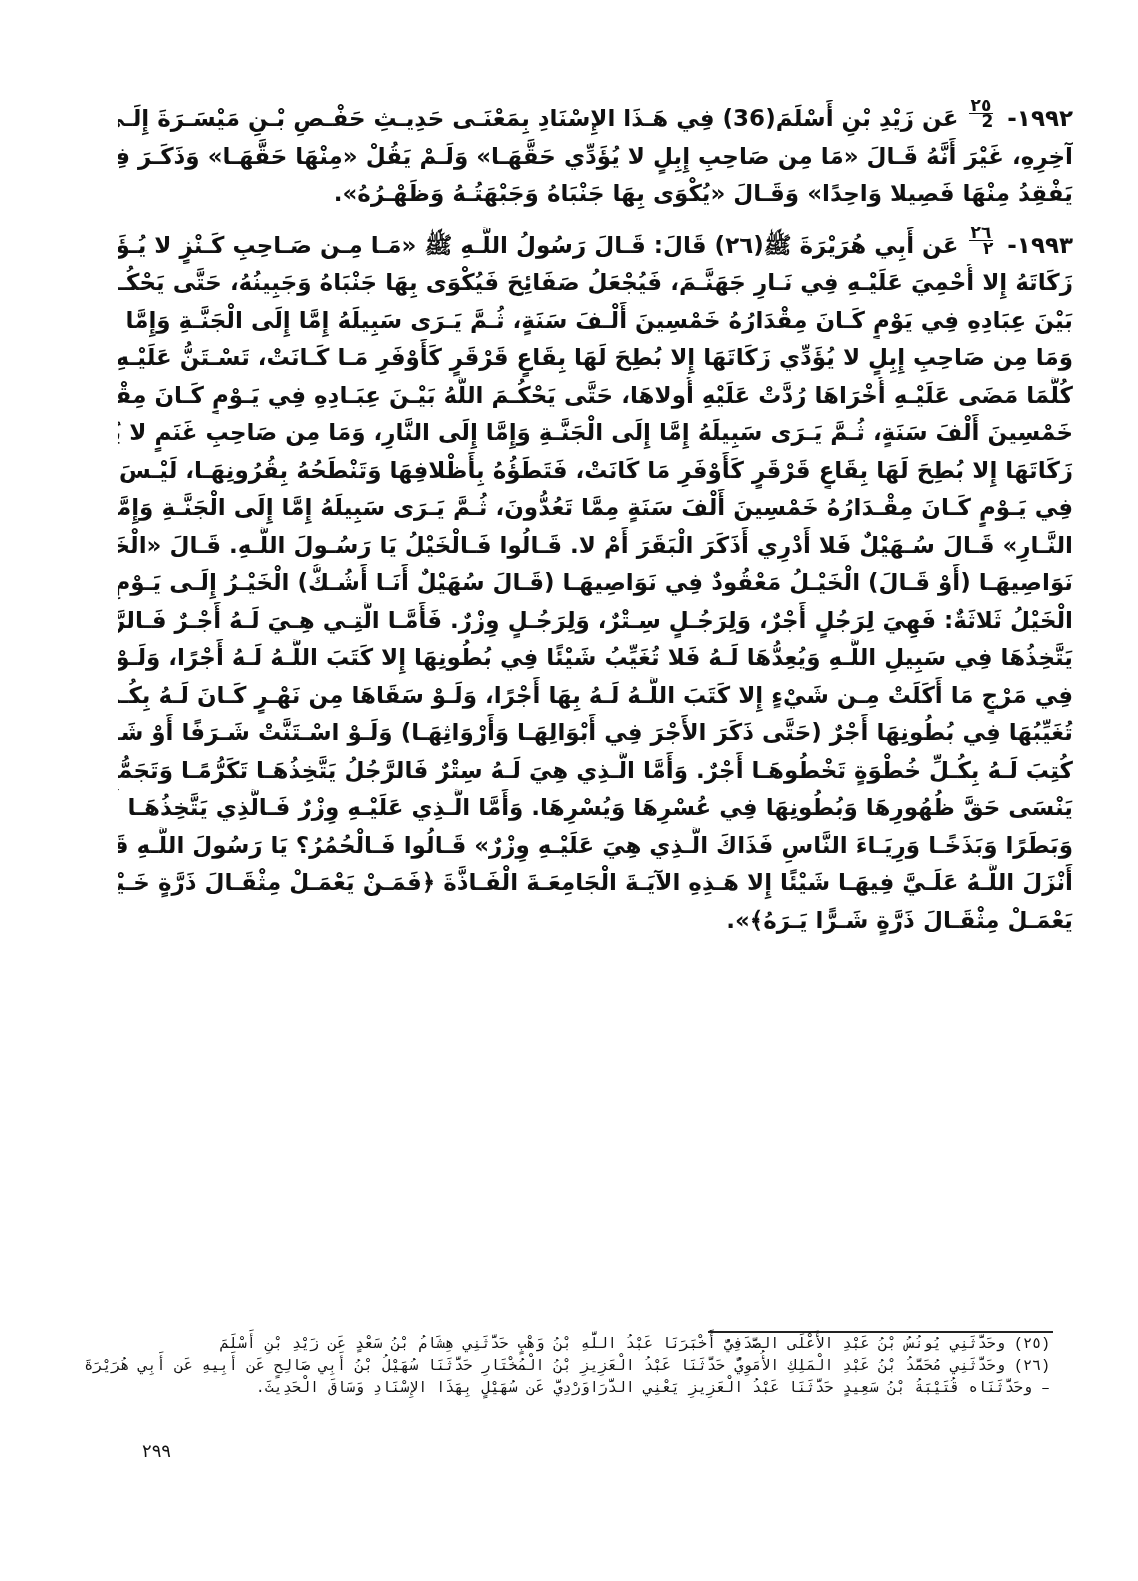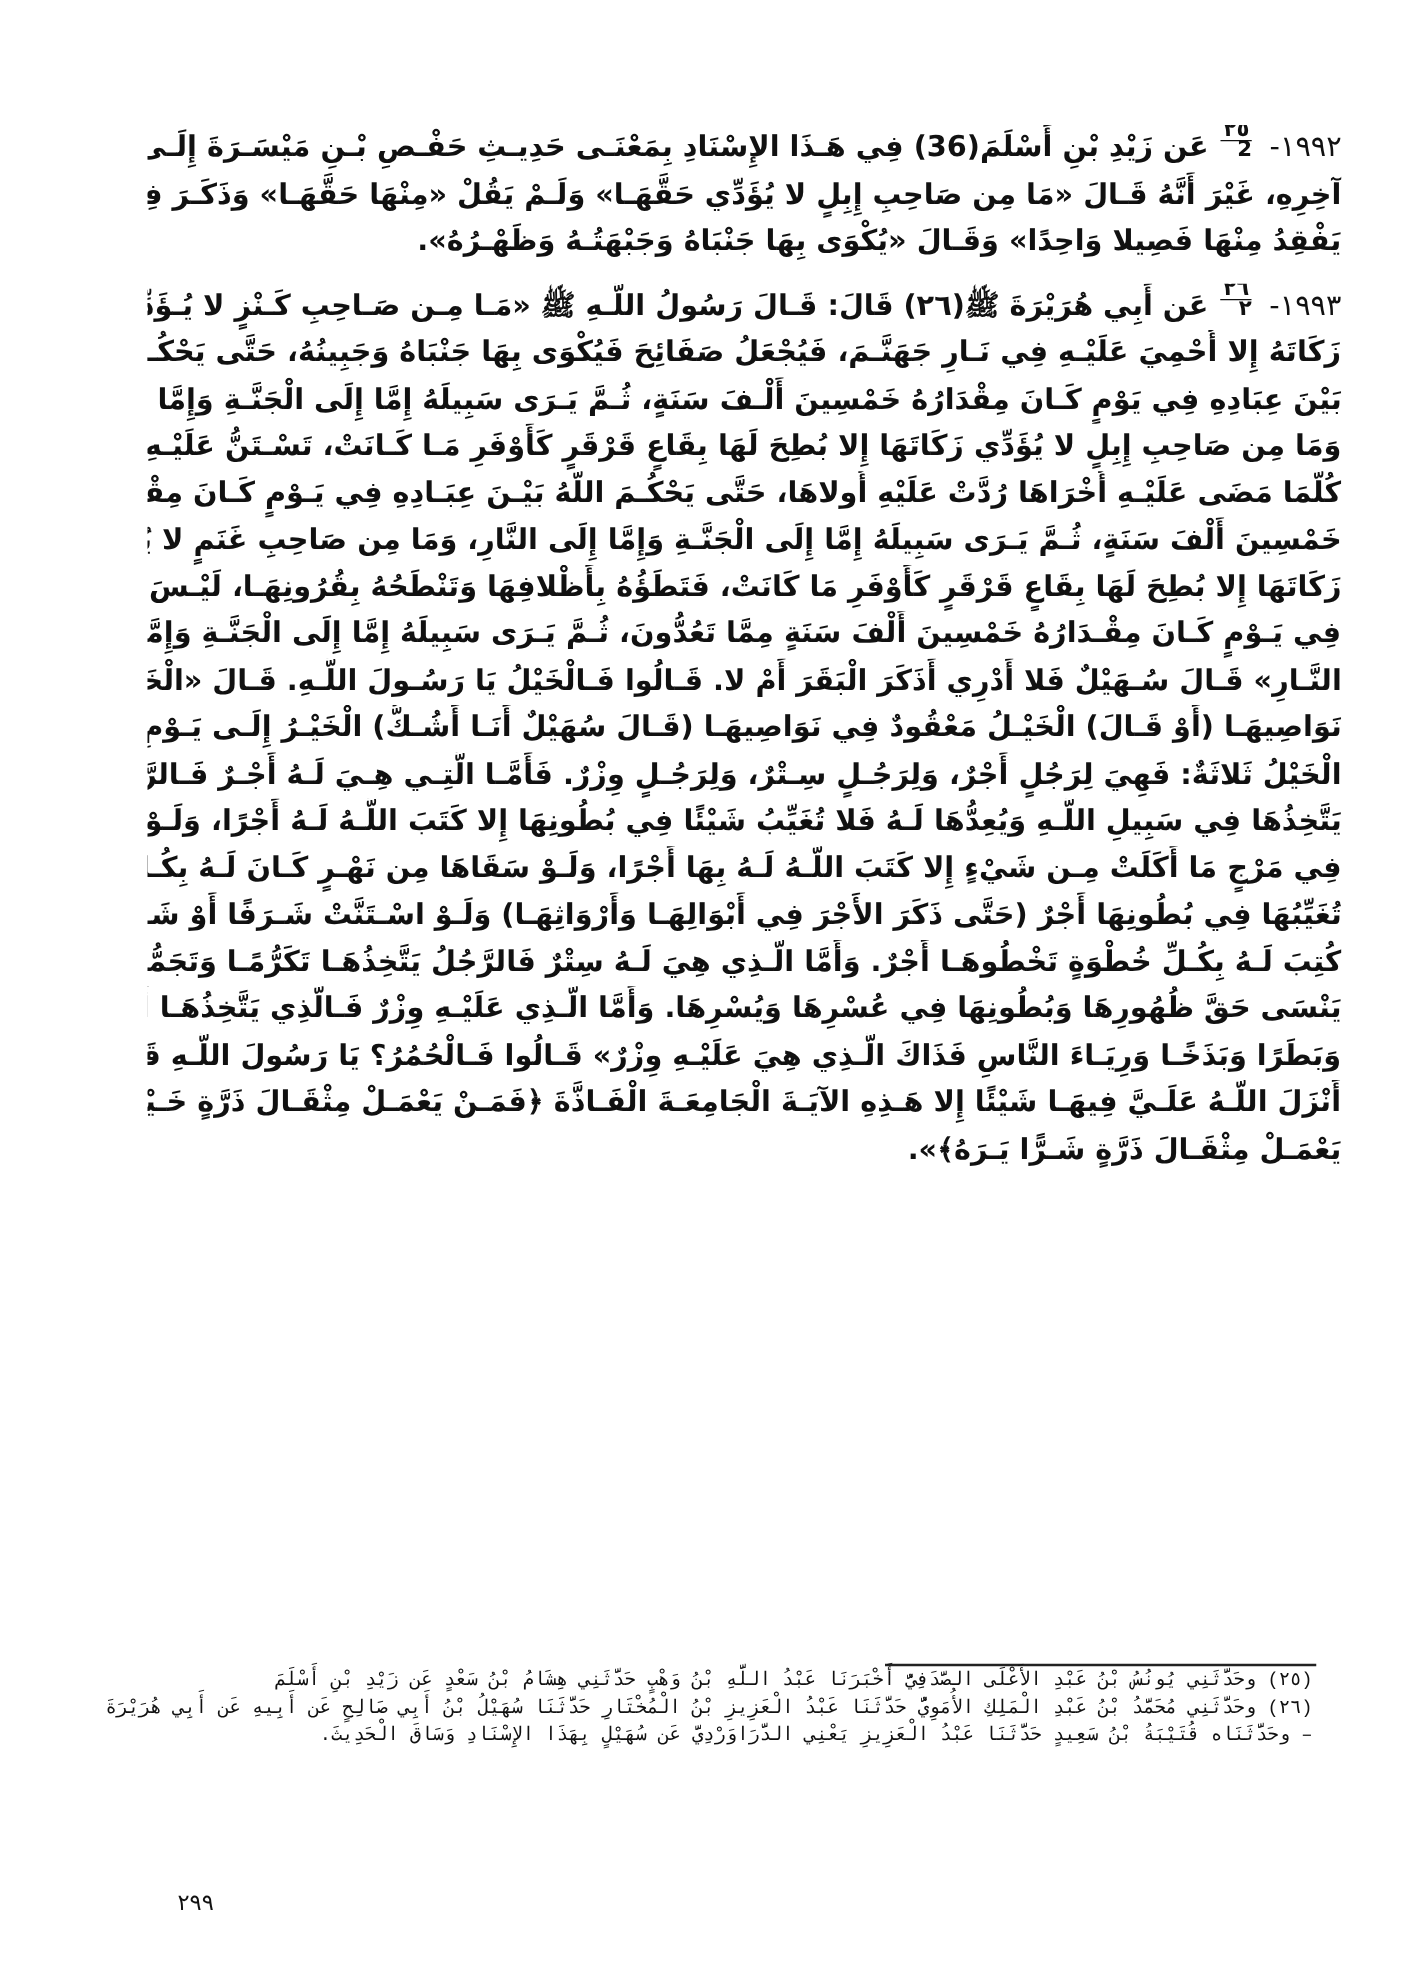--- a/index.html
+++ b/index.html
@@ -33,21 +33,21 @@
       text-align: justify;
       text-align-last: justify;
       white-space: nowrap;
       overflow: hidden;
       height: 37.5px;
     }
     .hadith-line.last {
       text-align-last: right;
     }
     .hadith-number {
-      font-weight: normal;
+      font-weight: bold;
       margin-left: 6px;
     }
     .margin-marker {
       display: inline-block;
       vertical-align: middle;
       font-size: 17px;
       line-height: 13px;
       text-align: center;
       margin-left: 2px;
       position: relative;
@@ -85,21 +85,21 @@
       text-align: right;
     }
     .footnote-line.full {
       text-align: justify;
       text-align-last: justify;
       margin-left: 16px;
     }
     .page-number {
       position: absolute;
       left: 142px;
-      top: 1512px;
+      top: 1440px;
       font-family: "DejaVu Sans", sans-serif;
       font-size: 18px;
       direction: rtl;
       letter-spacing: 2px;
     }
   </style>
 </head>
 <body>
 
 <div class="page">

